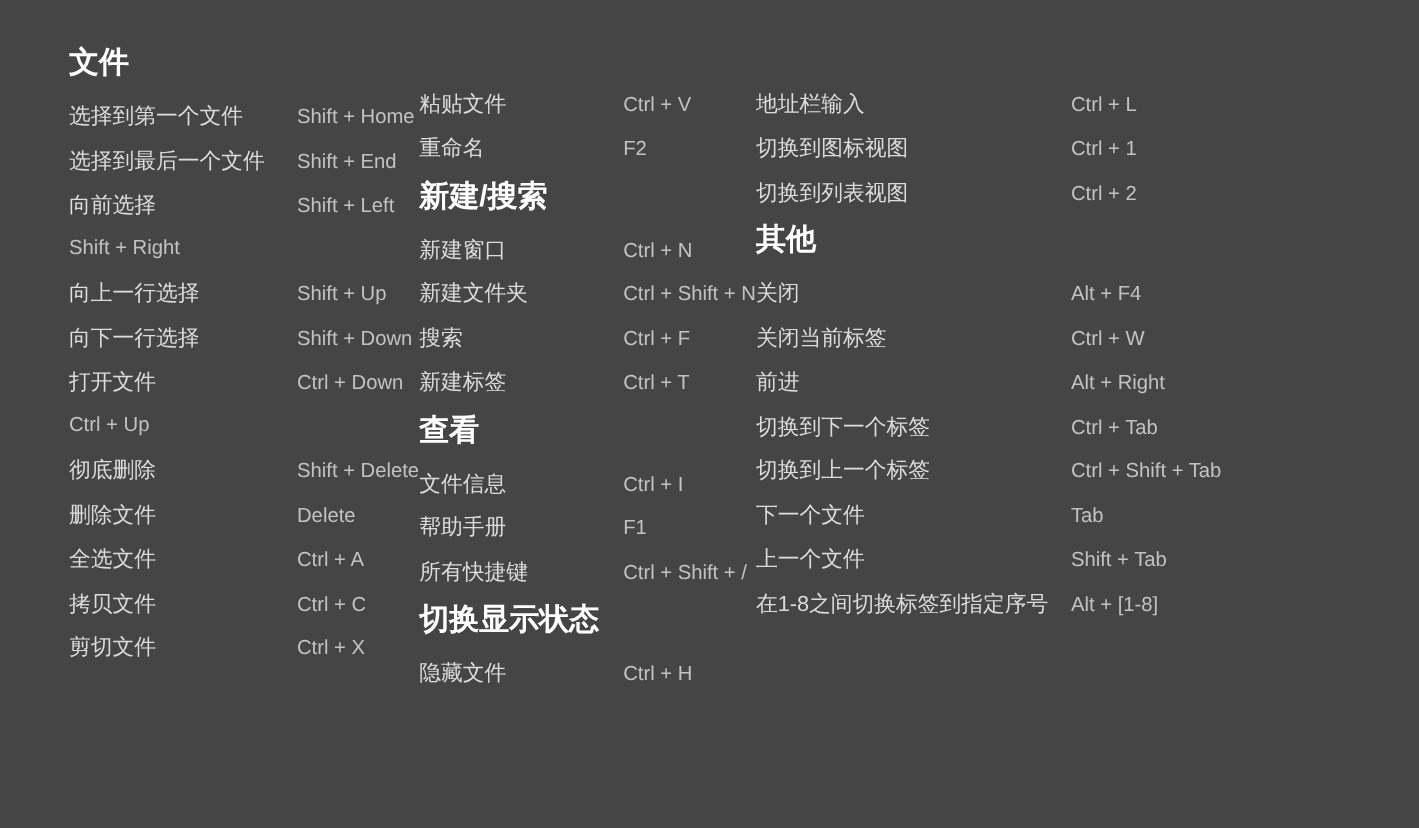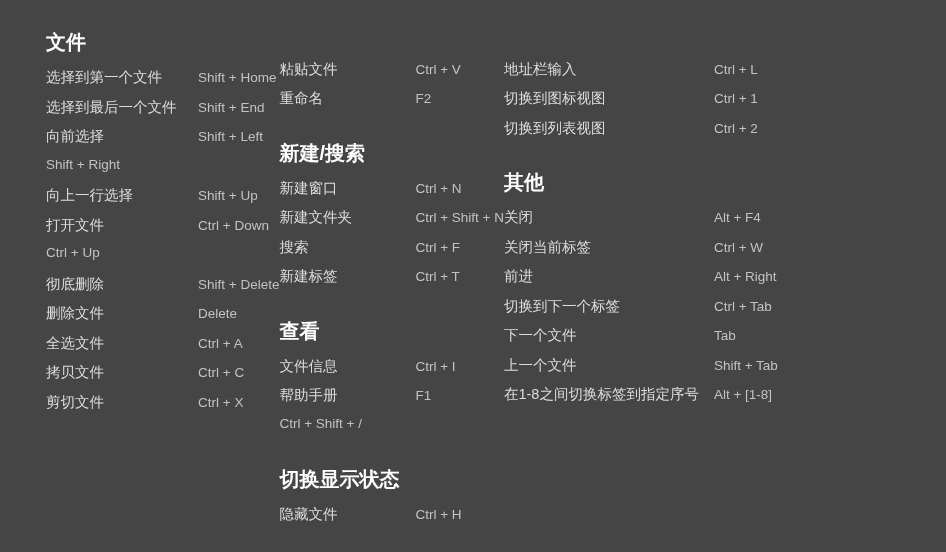--- a/index.html
+++ b/index.html
@@ -34,21 +34,20 @@
 
   .group { }
   .group-title {
     font-size: 20px;
     font-weight: bold;
     color: #ffffff;
     margin: 0 0 14px 0;
     line-height: 24px;
   }
   .group + .group {
-    margin-top: 22px;
   }
   .row {
     display: flex;
     flex-direction: row;
     align-items: baseline;
     height: 29.5px;
   }
   .label {
     font-size: 14.5px;
     color: #dcdcdc;
@@ -87,20 +86,24 @@
           <span class="keys">Shift + Left</span>
         </div>
         <div class="row">
           <span class="keys">Shift + Right</span>
         </div>
         <div class="row">
           <span class="label">向上一行选择</span>
           <span class="keys">Shift + Up</span>
         </div>
         <div class="row">
+          <span class="label">向下一行选择</span>
+          <span class="keys">Shift + Down</span>
+        </div>
+        <div class="row">
           <span class="label">打开文件</span>
           <span class="keys">Ctrl + Down</span>
         </div>
         <div class="row">
           <span class="keys">Ctrl + Up</span>
         </div>
         <div class="row">
           <span class="label">彻底删除</span>
           <span class="keys">Shift + Delete</span>
         </div>
@@ -160,20 +163,21 @@
         <div class="group-title">查看</div>
         <div class="row">
           <span class="label">文件信息</span>
           <span class="keys">Ctrl + I</span>
         </div>
         <div class="row">
           <span class="label">帮助手册</span>
           <span class="keys">F1</span>
         </div>
         <div class="row">
+          <span class="label">所有快捷键</span>
           <span class="keys">Ctrl + Shift + /</span>
         </div>
       </div>
 
       <div class="group">
         <div class="group-title">切换显示状态</div>
         <div class="row">
           <span class="label">隐藏文件</span>
           <span class="keys">Ctrl + H</span>
         </div>
@@ -209,20 +213,24 @@
         </div>
         <div class="row">
           <span class="label">前进</span>
           <span class="keys">Alt + Right</span>
         </div>
         <div class="row">
           <span class="label">切换到下一个标签</span>
           <span class="keys">Ctrl + Tab</span>
         </div>
         <div class="row">
+          <span class="label">切换到上一个标签</span>
+          <span class="keys">Ctrl + Shift + Tab</span>
+        </div>
+        <div class="row">
           <span class="label">下一个文件</span>
           <span class="keys">Tab</span>
         </div>
         <div class="row">
           <span class="label">上一个文件</span>
           <span class="keys">Shift + Tab</span>
         </div>
         <div class="row">
           <span class="label">在1-8之间切换标签到指定序号</span>
           <span class="keys">Alt + [1-8]</span>

